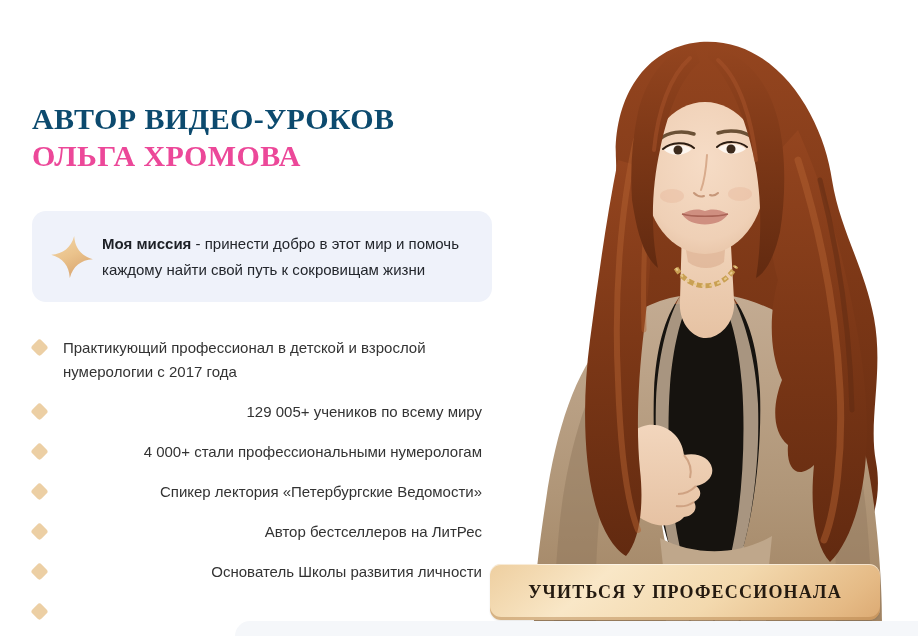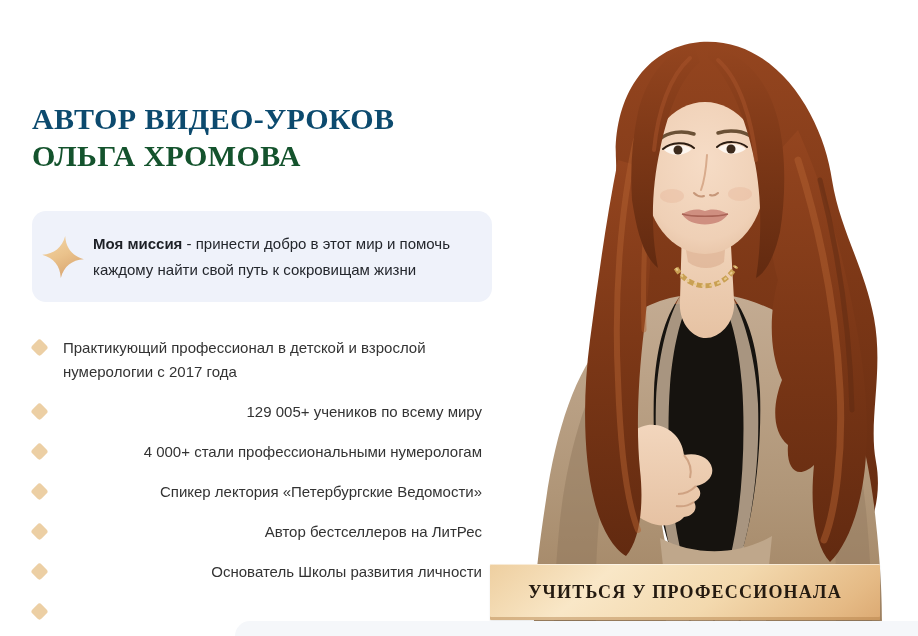--- a/index.html
+++ b/index.html
@@ -4,43 +4,43 @@
 <style>
   html,body{margin:0;padding:0;background:#ffffff;}
   .page{position:relative;width:918px;height:636px;background:#ffffff;overflow:hidden;
         font-family:"Liberation Sans",sans-serif;}
 
   
   .hero-titles{position:absolute;left:32px;top:100px;}
   .title-main{margin:0;font-family:"Liberation Serif",serif;font-weight:600;
               font-size:30px;line-height:38px;letter-spacing:.4px;color:#0c4a6e;}
   .title-sub{margin:0;font-family:"Liberation Serif",serif;font-weight:600;
-             font-size:30px;line-height:36px;letter-spacing:.4px;color:#14532d;}
+             font-size:30px;line-height:36px;letter-spacing:.4px;color:#ec4899;}
 
   
   .mission{position:absolute;left:32px;top:211px;width:460px;height:91px;
            box-sizing:border-box;background:#eff2fa;border-radius:14px;
-           display:flex;align-items:center;padding:0 28px 0 9px;}
+           display:flex;align-items:center;padding:0 28px 0 18px;}
   .sparkle{flex:0 0 44px;width:44px;height:44px;display:block;}
   .mission-text{margin:0 0 0 8px;font-size:15px;line-height:26px;color:#23262c;width:372px;}
   .mission-text b{font-weight:bold;color:#1d2026;}
 
   
   .creds{position:absolute;left:32px;top:336px;width:450px;margin:0;padding:0;list-style:none;}
   .cred{display:flex;align-items:flex-start;margin:0 0 16px 0;justify-content:space-between;}
   .diamond{flex:0 0 13px;width:13px;height:13px;margin:5px 6px 0 1px;border-radius:3px;
            background:#eccfa4;transform:rotate(45deg);}
   .cred-text{margin-left:11px;font-size:15px;line-height:24px;color:#333333;max-width:430px;}
 
   
   .portrait{position:absolute;left:468px;top:0;width:450px;height:622px;}
 
   
   .cta{position:absolute;left:490px;top:564px;width:390px;height:56px;
-       border:none;border-radius:1px;cursor:pointer;
+       border:none;border-radius:11px;cursor:pointer;
        font-family:"Liberation Serif",serif;font-weight:600;font-size:18px;
        letter-spacing:1.2px;color:#241a10;
        background:linear-gradient(140deg,#eecfa0 0%,#f9e7c7 28%,#f3d9ae 58%,#e5ba85 88%,#dcaa73 100%);
        box-shadow:inset 0 1px 0 rgba(255,255,255,.55), inset 0 -3px 0 rgba(178,126,70,.45),
                   0 1px 2px rgba(0,0,0,.10);}
 
   
   .next-section{position:absolute;left:235px;top:621px;width:683px;height:15px;
                 background:#f5f7fa;border-top-left-radius:16px;}
 </style>

